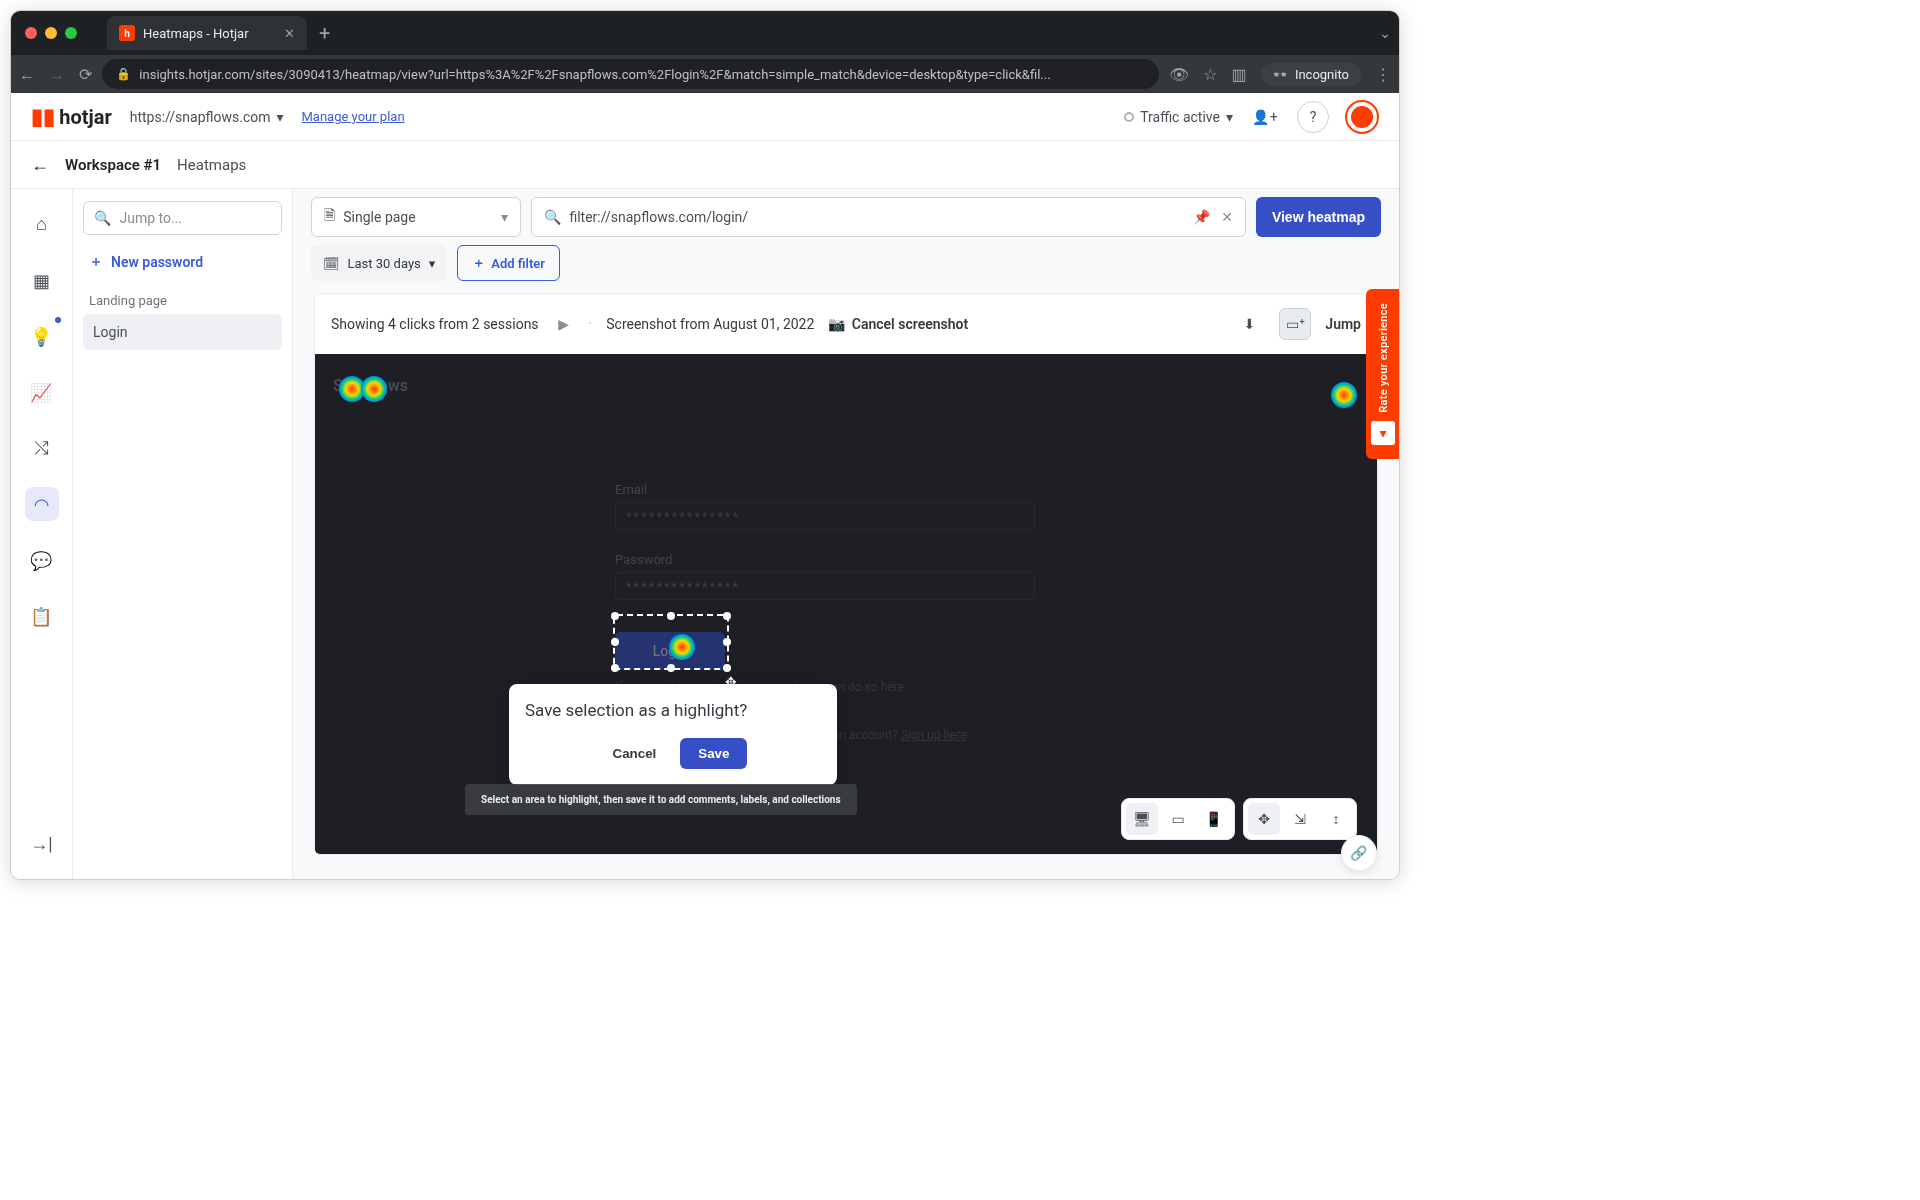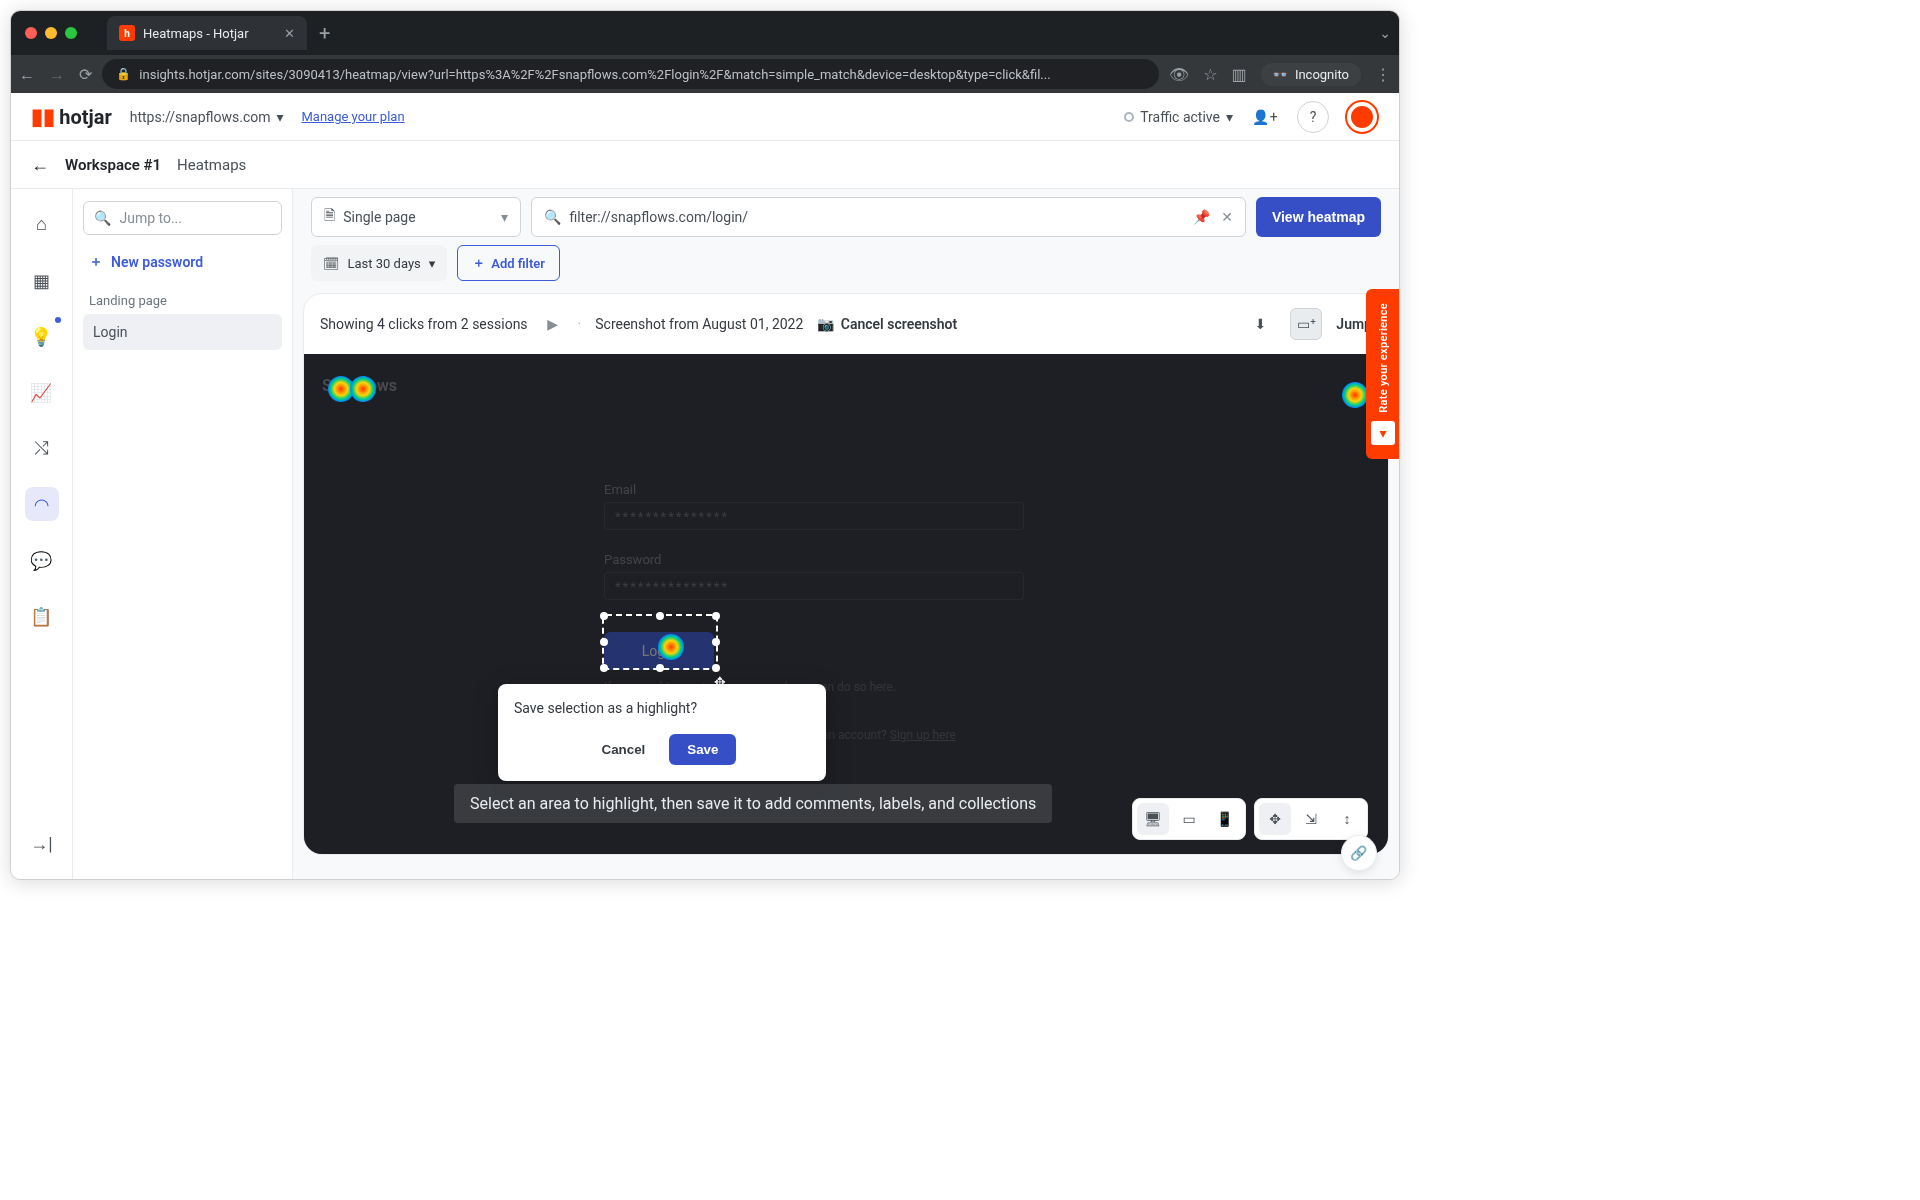--- a/index.html
+++ b/index.html
@@ -64,21 +64,21 @@
 .pill.page{width:210px;}
 .pill.url{flex:1;}
 .pill .chev{margin-left:auto;color:#868e96;}
 .url-actions{margin-left:auto;display:flex;gap:10px;color:#868e96;}
 .view-btn{background:#364fc7;color:#fff;border:none;border-radius:6px;height:40px;padding:0 16px;font-weight:600;font-size:14px;}
 
 .filters{display:flex;gap:10px;padding:0 18px 12px;align-items:center;}
 .date-pill{background:#f1f3f5;border-radius:6px;height:36px;display:flex;align-items:center;padding:0 12px;gap:8px;color:#343a40;font-size:13px;}
 .add-filter{border:1px solid #3b5bdb;color:#3b5bdb;border-radius:6px;height:36px;display:flex;align-items:center;padding:0 14px;gap:6px;font-weight:600;font-size:13px;}
 
-.card{margin:0 10px;background:#fff;border:1px solid #e9ecef;border-radius:19px;overflow:hidden;}
+.card{margin:0 21px;background:#fff;border:1px solid #e9ecef;border-radius:6px;overflow:hidden;}
 .card-head{display:flex;align-items:center;padding:14px 16px;gap:14px;font-size:14px;color:#343a40;}
 .play{width:22px;height:22px;display:inline-flex;align-items:center;justify-content:center;color:#868e96;}
 .dot{color:#adb5bd;}
 .update-ss{display:flex;align-items:center;gap:6px;font-weight:600;}
 .card-head-right{margin-left:auto;display:flex;align-items:center;gap:14px;}
 .sq-btn{width:32px;height:32px;border:1px solid #ced4da;border-radius:6px;display:flex;align-items:center;justify-content:center;color:#495057;}
 .sq-btn.sel{background:#e9ecef;}
 .rate{font-weight:600;}
 
 .viewport{height:500px;background:#2b2d31;position:relative;overflow:hidden;}
@@ -99,26 +99,26 @@
 .hd1{left:24px;top:22px;} .hd2{left:46px;top:22px;} .hd3{right:20px;top:28px;}
 .hd4{left:354px;top:280px;}
 
 .marquee{position:absolute;left:298px;top:260px;width:116px;height:56px;border:2px dashed #fff;border-radius:4px;}
 .handle{position:absolute;width:8px;height:8px;background:#fff;border-radius:50%;}
 .h-tl{left:-4px;top:-4px;} .h-tm{left:calc(50% - 4px);top:-4px;} .h-tr{right:-4px;top:-4px;}
 .h-ml{left:-4px;top:calc(50% - 4px);} .h-mr{right:-4px;top:calc(50% - 4px);}
 .h-bl{left:-4px;bottom:-4px;} .h-bm{left:calc(50% - 4px);bottom:-4px;} .h-br{right:-4px;bottom:-4px;}
 
 .popover{position:absolute;left:194px;top:330px;width:328px;background:#fff;border-radius:8px;box-shadow:0 6px 24px rgba(0,0,0,0.25);padding:16px;}
-.popover p{font-size:14px;color:#343a40;margin-bottom:18px;}
+.popover p{font-size:17px;color:#343a40;margin-bottom:18px;}
 .popover .actions{display:flex;justify-content:center;gap:10px;}
 .btn-cancel{background:none;border:none;font-weight:600;color:#343a40;padding:8px 14px;}
 .btn-save{background:#364fc7;color:#fff;border:none;border-radius:6px;padding:8px 18px;font-weight:600;}
 
-.hint{position:absolute;left:150px;top:430px;background:rgba(60,62,66,0.9);color:#e9ecef;padding:10px 16px;border-radius:4px;font-size:16px;}
+.hint{position:absolute;left:150px;top:430px;background:rgba(60,62,66,0.9);color:#e9ecef;padding:10px 16px;border-radius:4px;font-size:10px;font-weight:bold;}
 
 .vp-toolbar{position:absolute;right:20px;bottom:14px;display:flex;gap:8px;}
 .vp-group{background:#fff;border:1px solid #e9ecef;border-radius:8px;display:flex;gap:4px;padding:4px;}
 .vp-btn{width:32px;height:32px;display:flex;align-items:center;justify-content:center;color:#495057;border-radius:6px;font-size:14px;}
 .vp-btn.sel{background:#eef0f3;}
 
 .rate-widget{position:absolute;right:-1px;top:100px;width:34px;height:170px;background:#ff3c00;border-radius:6px 0 0 6px;display:flex;flex-direction:column;align-items:center;justify-content:center;gap:8px;}
 .rate-text{writing-mode:vertical-rl;transform:rotate(180deg);color:#fff;font-size:11px;font-weight:600;letter-spacing:0.3px;}
 .rate-box{width:24px;height:24px;background:#fff;border-radius:3px;display:flex;align-items:center;justify-content:center;color:#ff3c00;font-size:14px;}
 

